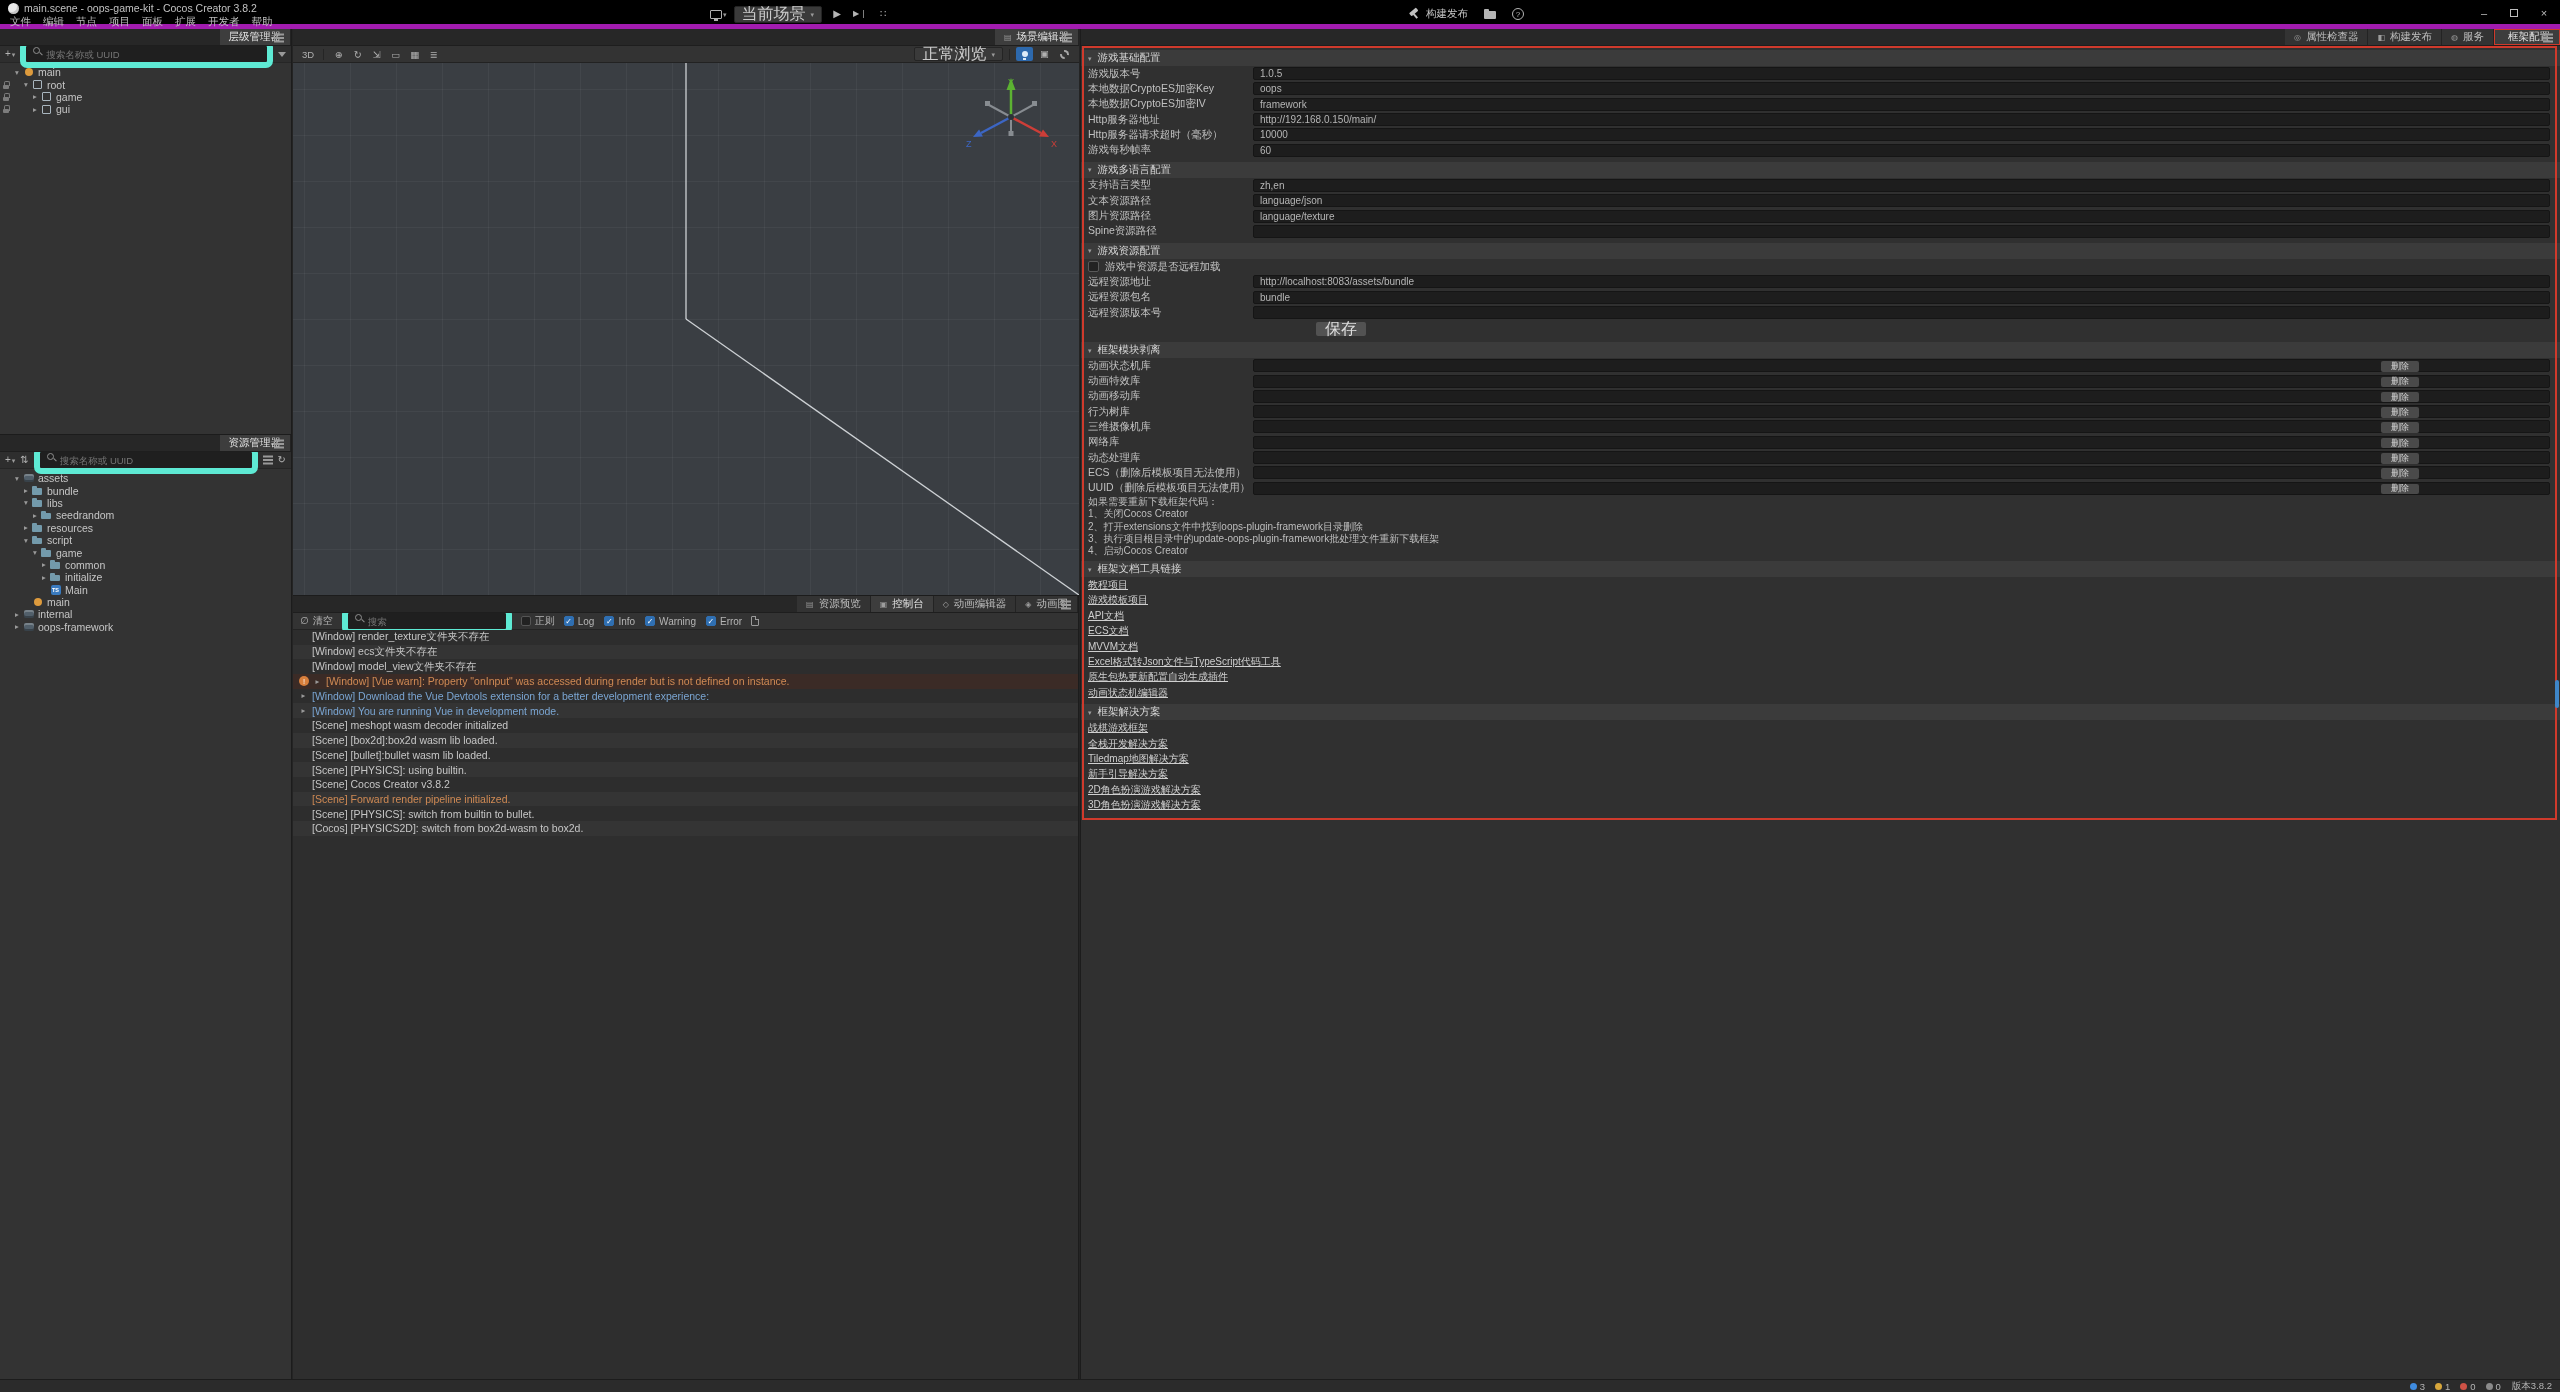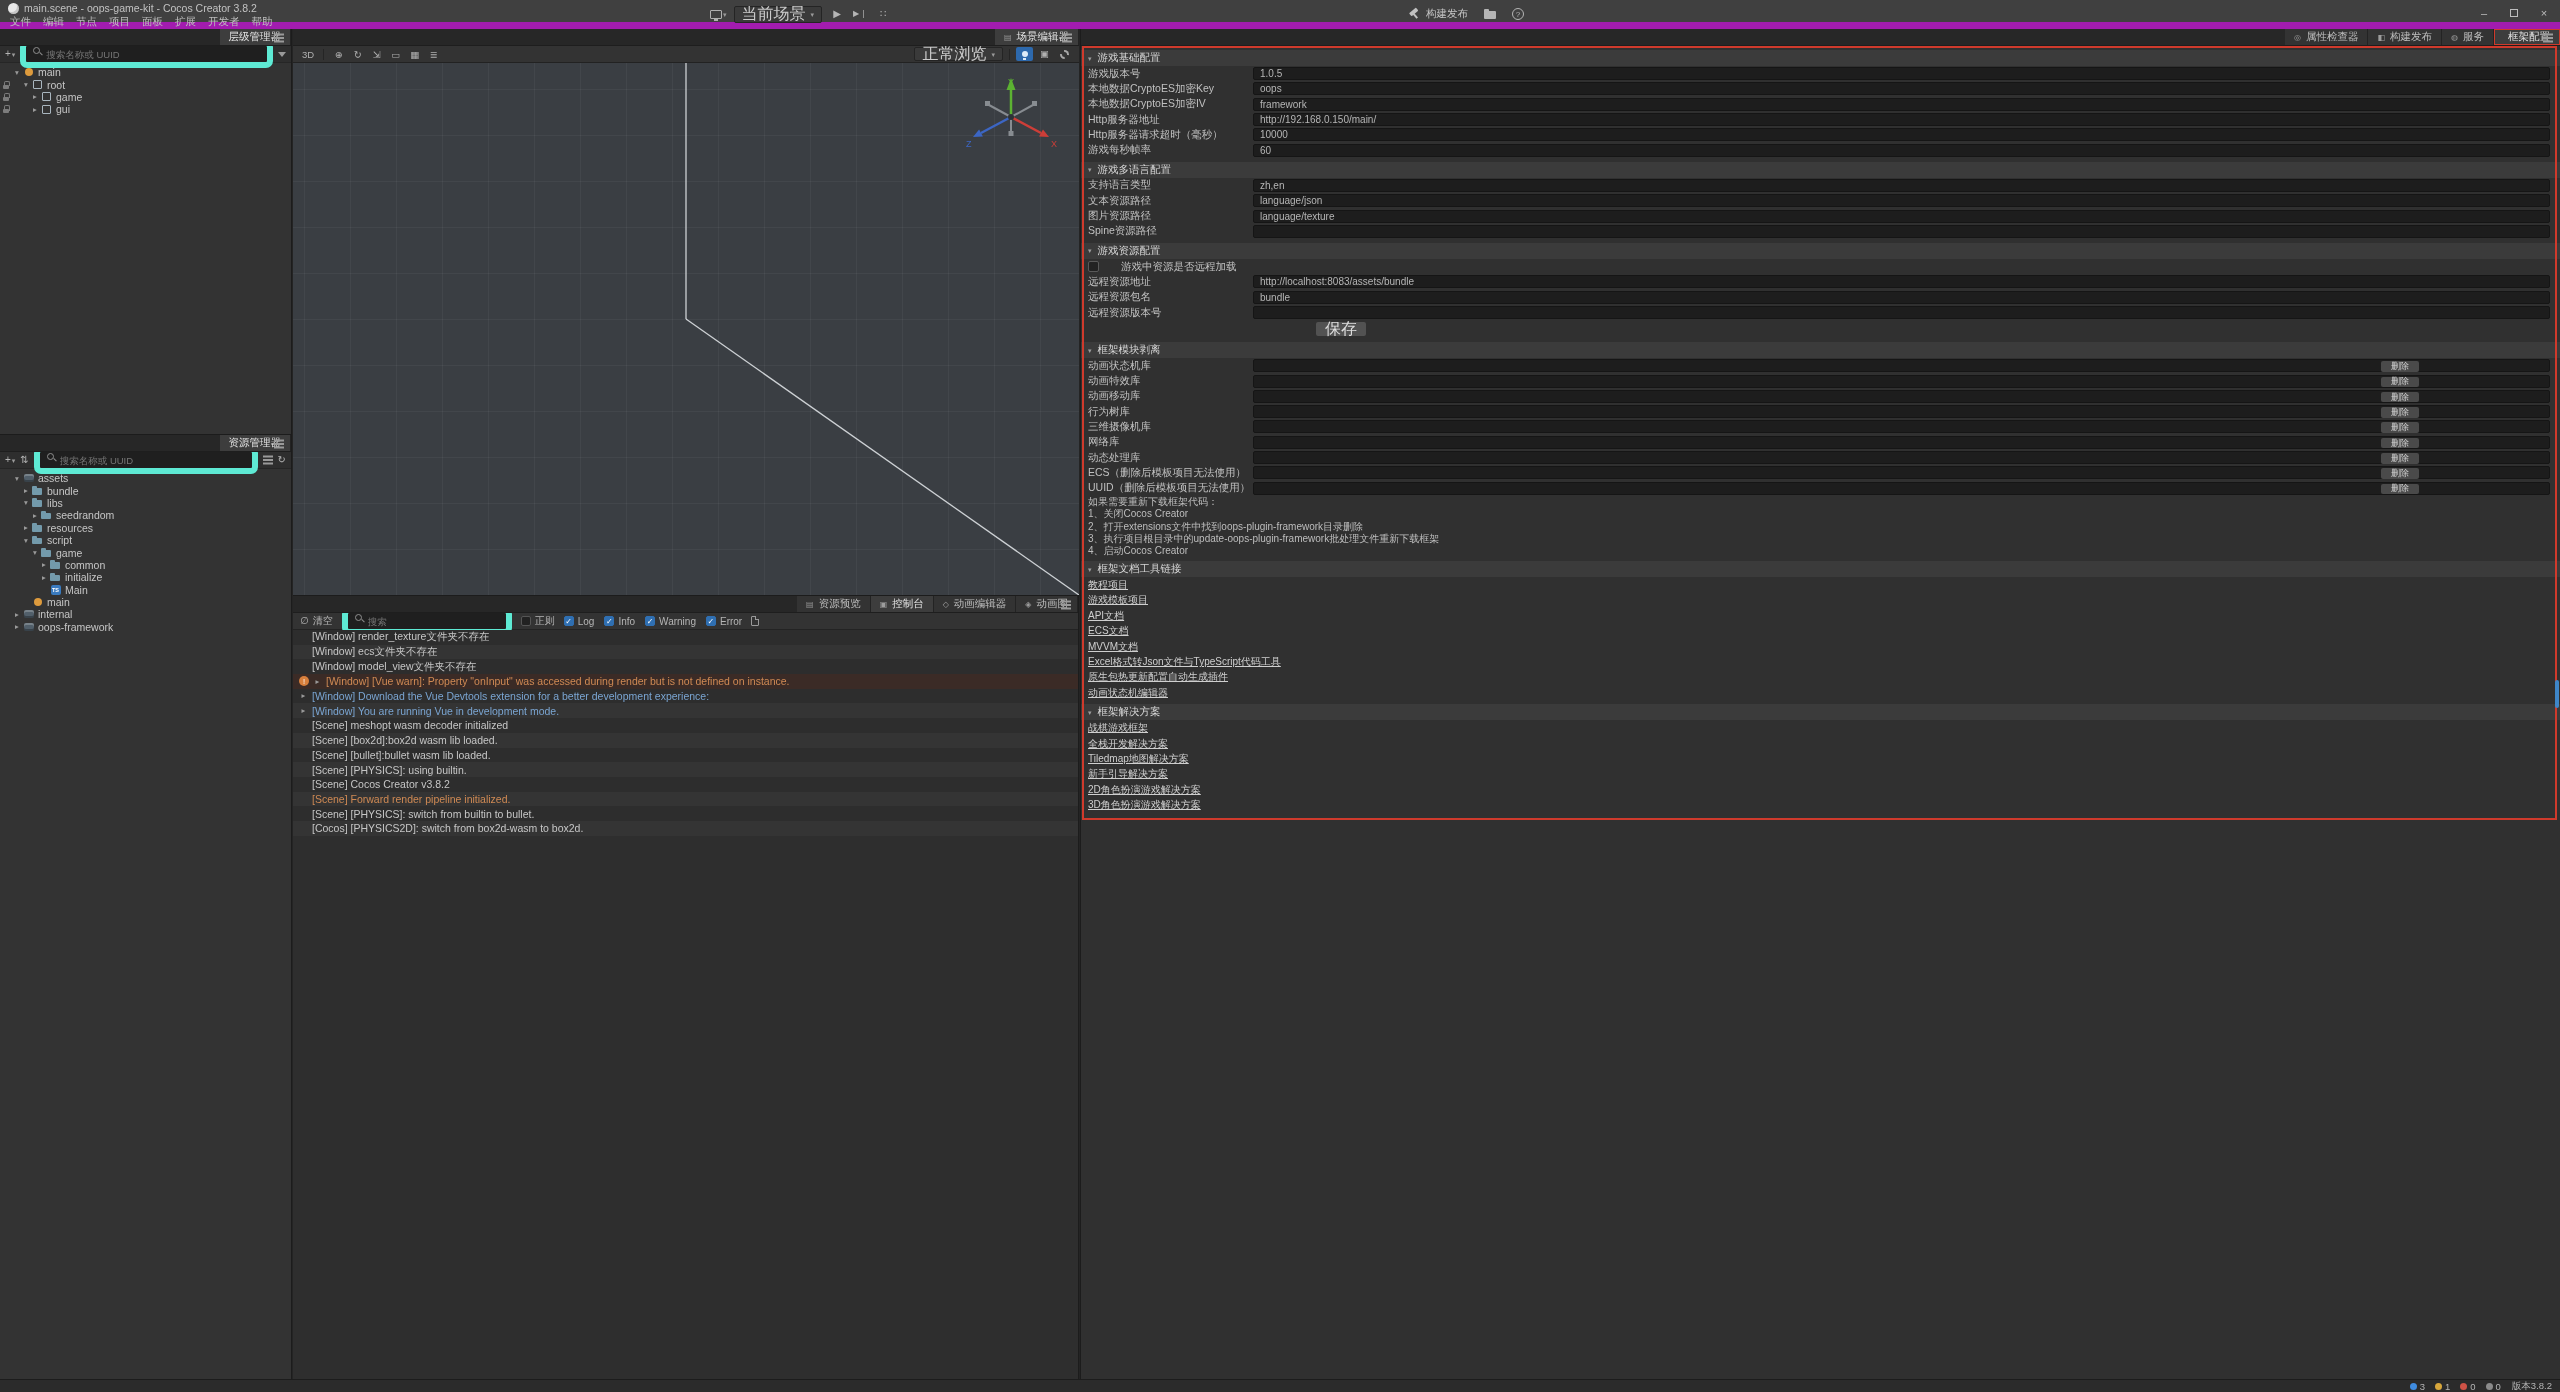--- a/index.html
+++ b/index.html
@@ -5,21 +5,21 @@
 *{margin:0;padding:0;box-sizing:border-box;}
 html,body{width:2560px;height:1392px;}
 body{background:#242424;font-family:"Liberation Sans","DejaVu Sans",sans-serif;color:#c8c8c8;font-size:11px;overflow:hidden;}
 #app{position:absolute;inset:0;}
 
 
 .g[data-g]::before{content:attr(data-g);}
 .g{display:inline-flex;align-items:center;justify-content:center;line-height:1;}
 
 
-.titlebar{position:absolute;top:0;left:0;right:0;height:29px;background:#404040;border-bottom:7px solid #a21caf;z-index:20;text-decoration:underline;}
+.titlebar{position:absolute;top:0;left:0;right:0;height:29px;background:#000000;border-bottom:5px solid #a21caf;z-index:20;text-decoration:underline;}
 .tb-title{position:absolute;left:8px;top:2px;display:flex;align-items:center;gap:5px;font-size:10.5px;color:#c2c2c2;}
 .logo{width:11px;height:11px;border-radius:50%;background:#e9e9e9;box-shadow:inset -2px -2px 0 rgba(0,0,0,.15);}
 .menubar{position:absolute;left:4px;top:14px;display:flex;}
 .menu-item{padding:0 6px;font-size:10.5px;color:#bdbdbd;line-height:14px;}
 .center-controls{position:absolute;left:710px;top:5px;display:flex;align-items:center;gap:7px;height:18px;}
 .ctrl-chip{height:17px;background:#3a3a3a;border:1px solid #242424;border-radius:2px;display:flex;align-items:center;padding:0 7px;gap:5px;font-size:16px;color:#ccc;}
 .icon-btn{min-width:16px;height:16px;display:flex;align-items:center;justify-content:center;color:#b5b5b5;font-size:10px;gap:1px;}
 .build-cluster{position:absolute;left:1408px;top:5px;display:flex;align-items:center;gap:16px;height:18px;color:#c6c6c6;font-size:10.5px;}
 .build-btn{display:flex;align-items:center;gap:5px;}
 .win-controls{position:absolute;right:6px;top:3px;display:flex;align-items:center;gap:10px;}
@@ -154,21 +154,21 @@
 .prop-row{height:15.3px;display:flex;align-items:center;padding:0 10px 0 7px;}
 .prop-label{flex:0 0 165px;font-size:10.5px;color:#c0c0c0;white-space:nowrap;overflow:hidden;}
 .prop-value{flex:1;height:13px;background:#1d1d1d;border:1px solid #151515;border-radius:2px;display:flex;align-items:center;padding:0 6px;font-size:10px;color:#b5b5b5;white-space:nowrap;overflow:hidden;}
 .module-bar{flex:1;height:13px;background:#1d1d1d;border:1px solid #151515;border-radius:2px;position:relative;}
 .delete-btn{position:absolute;right:130px;top:1px;height:10.5px;padding:0 10px;background:#4a4a4a;border-radius:2px;font-size:9px;color:#cfcfcf;display:flex;align-items:center;}
 .note-line{height:12.3px;display:flex;align-items:center;padding-left:7px;font-size:10px;color:#bdbdbd;}
 .link-row{height:15.4px;display:flex;align-items:center;padding-left:7px;}
 .link{font-size:10px;color:#cfcfcf;text-decoration:underline;}
 .save-row{height:18px;display:flex;align-items:center;padding-left:235px;}
 .save-btn{height:14px;padding:0 9px;background:#525252;border-radius:2px;font-size:16px;color:#dedede;display:flex;align-items:center;}
-.cb-row{height:15.3px;display:flex;align-items:center;gap:22px;padding-left:7px;font-size:10.5px;color:#c0c0c0;}
+.cb-row{height:15.3px;display:flex;align-items:center;gap:6px;padding-left:7px;font-size:10.5px;color:#c0c0c0;}
 .cb-box{width:11px;height:11px;background:#222;border:1px solid #595959;border-radius:2px;}
 .red-annotation{position:absolute;left:1px;top:0;width:calc(100% - 4px);height:774px;border:2px solid #cf3a2c;pointer-events:none;z-index:6;}
 .insp-scroll{position:absolute;right:1px;top:634px;width:4px;height:28px;background:#3e86c8;border-radius:2px;z-index:7;}
 .insp-tab[data-active="true"]{background:#3d3d3d;outline:1.5px solid #cf3a2c;outline-offset:-1px;}
 </style>
 </head>
 <body>
 
 <div id="app">
 

